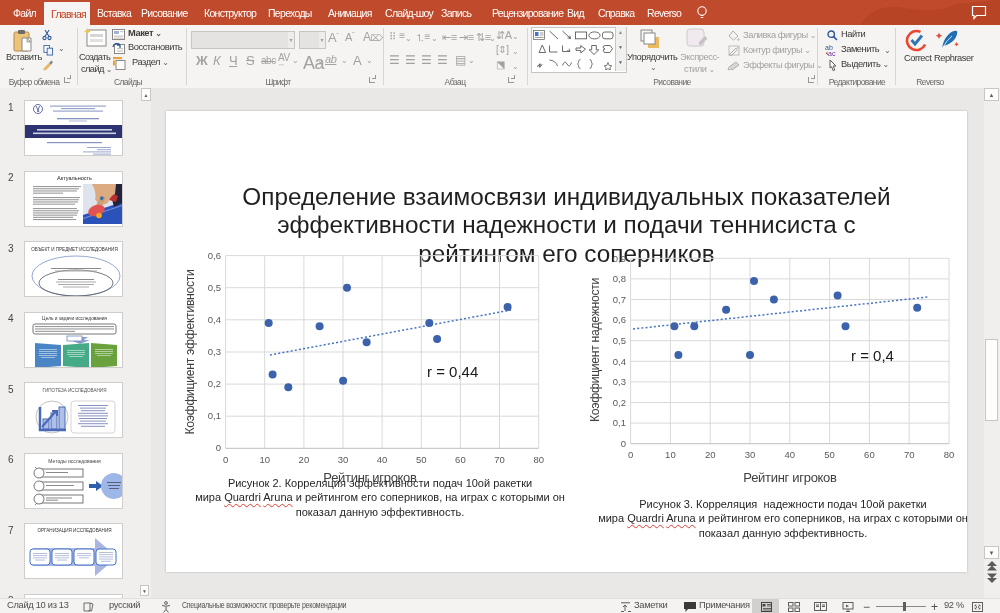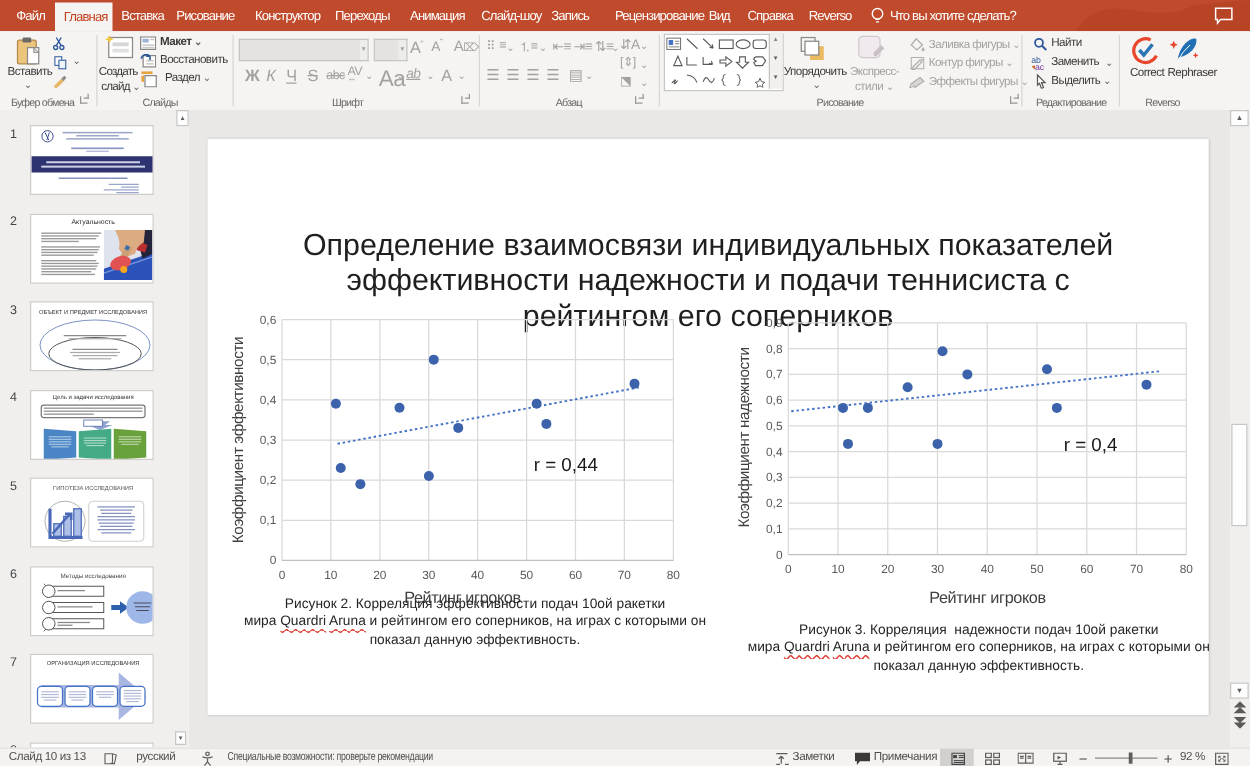--- a/index.html
+++ b/index.html
@@ -53,21 +53,20 @@
   <div class="tab" style="left:492px;">Рецензирование</div>
   <div class="tab" style="left:567px;">Вид</div>
   <div class="tab" style="left:598px;">Справка</div>
   <div class="tab" style="left:647px;">Reverso</div>
   <svg class="abs" style="left:695px;top:5px" width="14" height="15" viewBox="0 0 14 15">
     <g fill="none" stroke="#fff" stroke-width="1.1">
       <circle cx="7" cy="6" r="4.2"></circle>
         <path d="M5.5 10.5 h3 M5.8 12.5 h2.4"></path>
     </g>
   </svg>
-  <div class="tab" style="left:712px;">Что вы хотите сделать?</div>
   <svg class="abs" style="left:971px;top:5px" width="16" height="15" viewBox="0 0 16 15">
     <path d="M1.5 1.5 h13 v9 h-9 l-2.5 3 v-3 h-1.5 Z" fill="none" stroke="#fff" stroke-width="1.2"></path>
   </svg>
 </div>
 <div class="abs" id="ribbon">
   <div class="gdiv" style="left:77px;"></div>
   <div class="gdiv" style="left:186px;"></div>
   <div class="gdiv" style="left:383px;"></div>
   <div class="gdiv" style="left:527px;"></div>
   <div class="gdiv" style="left:817px;"></div>

